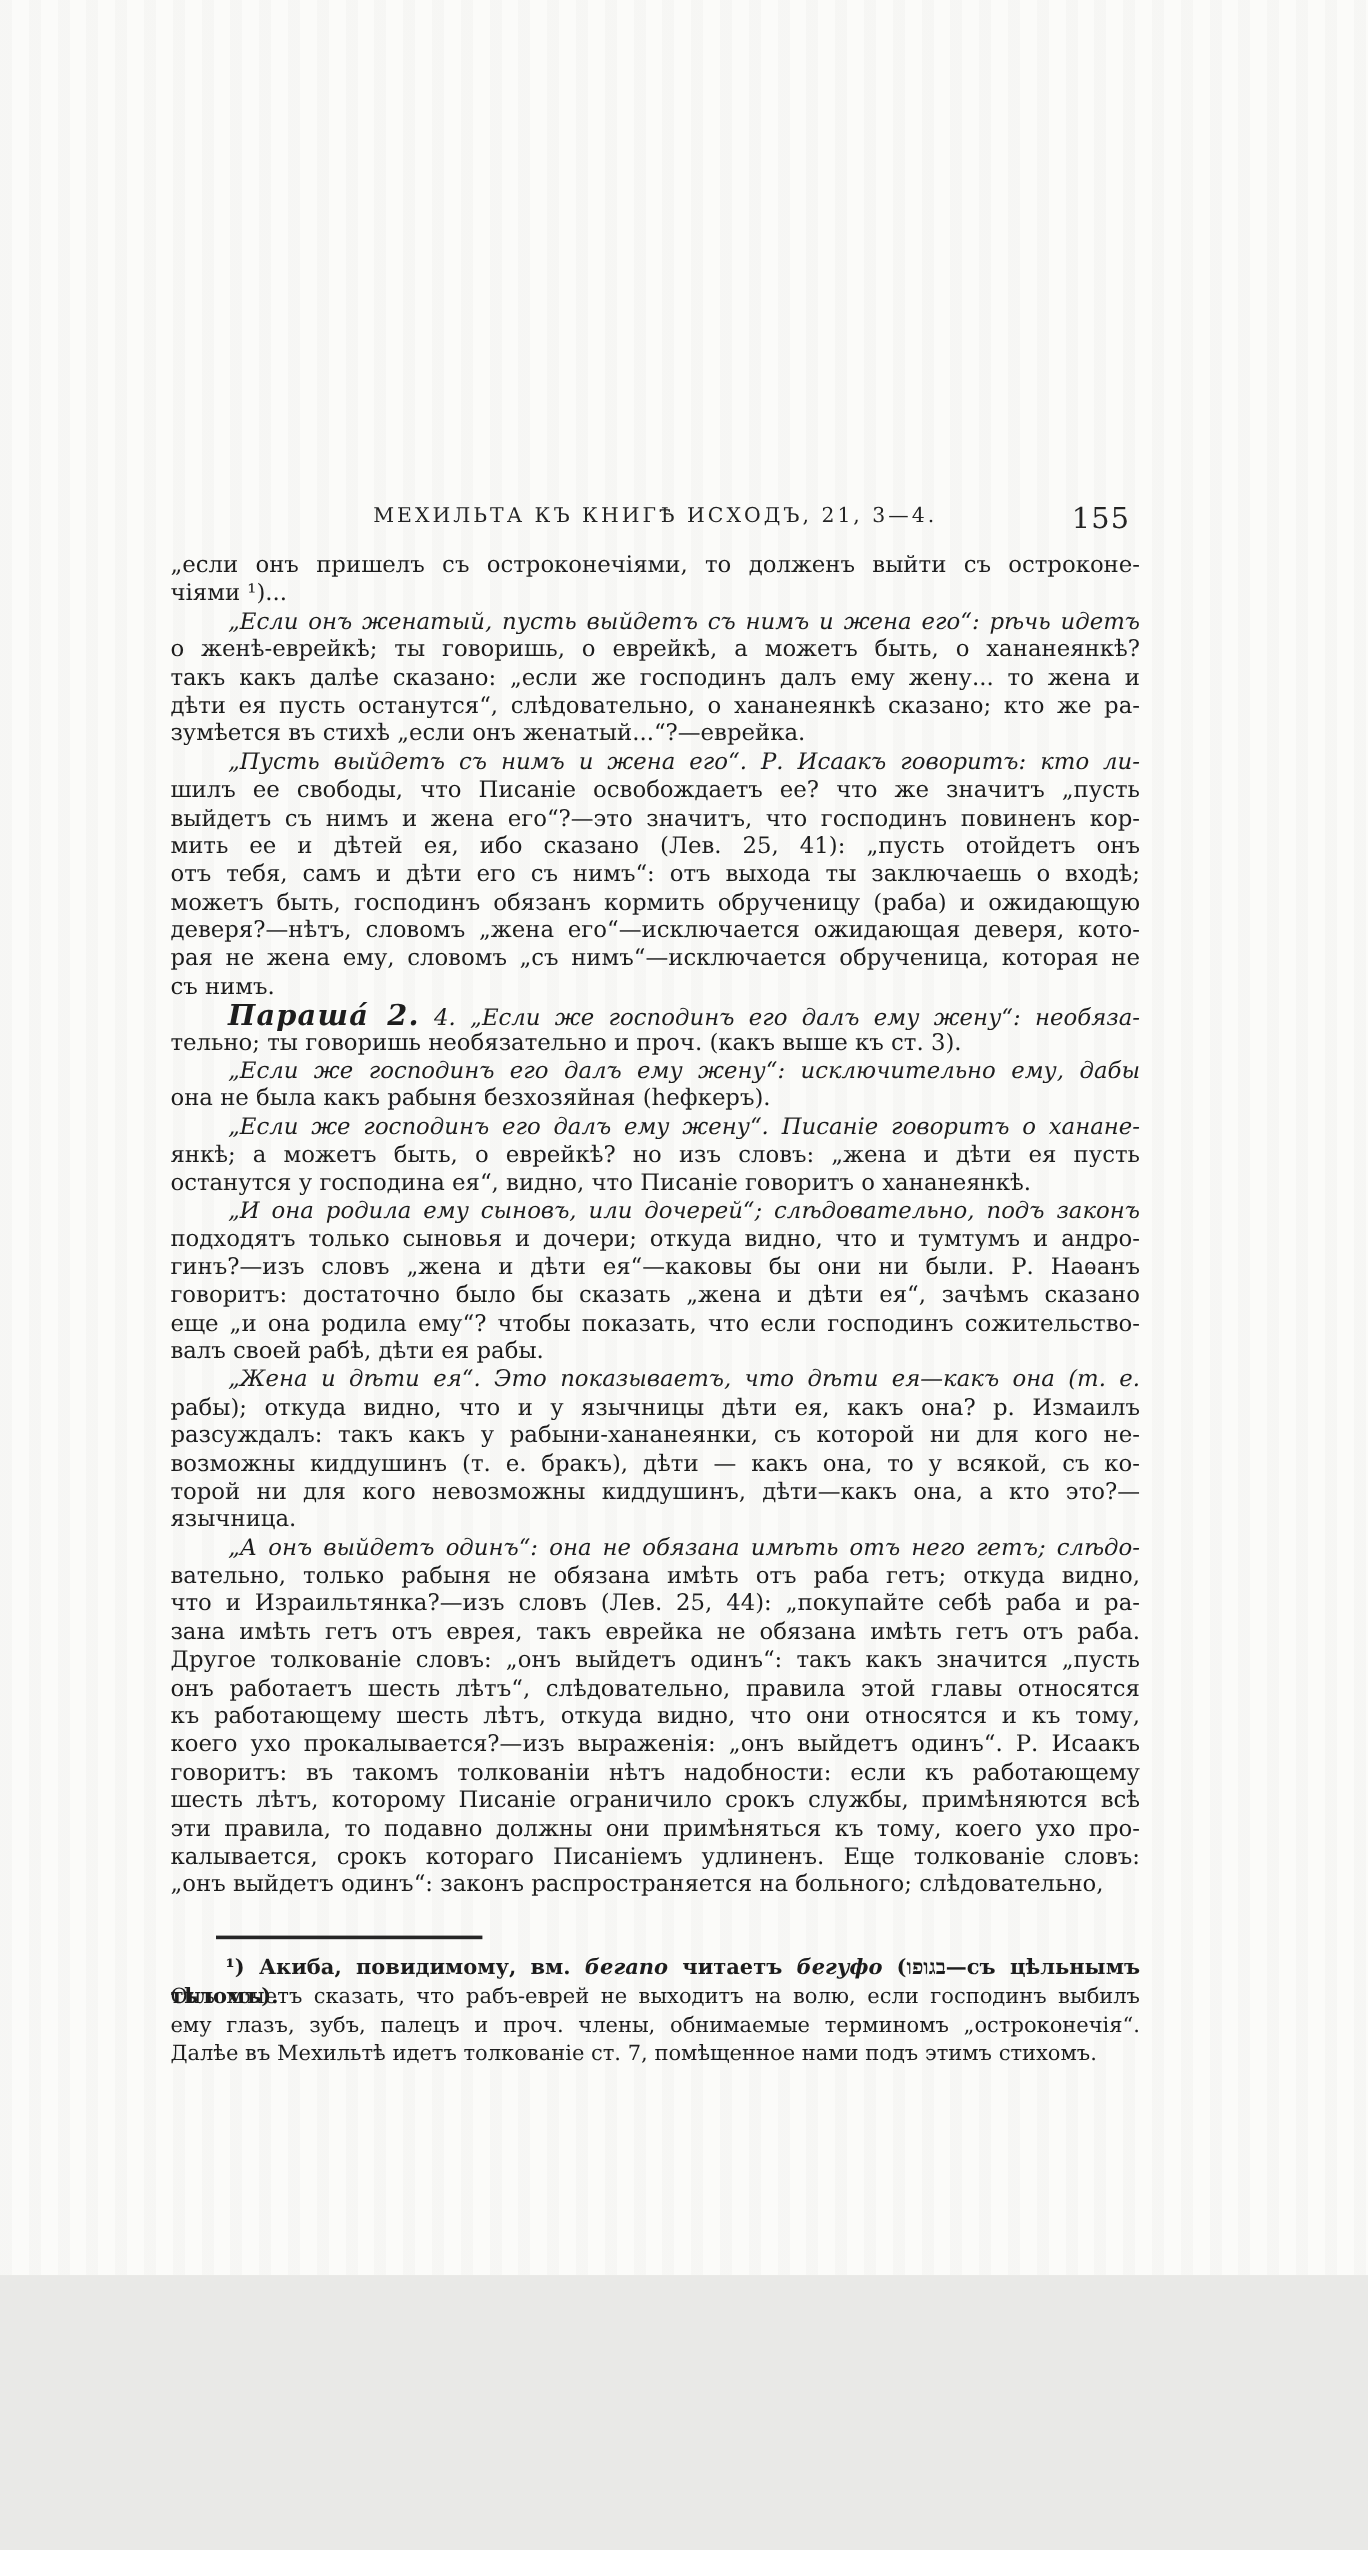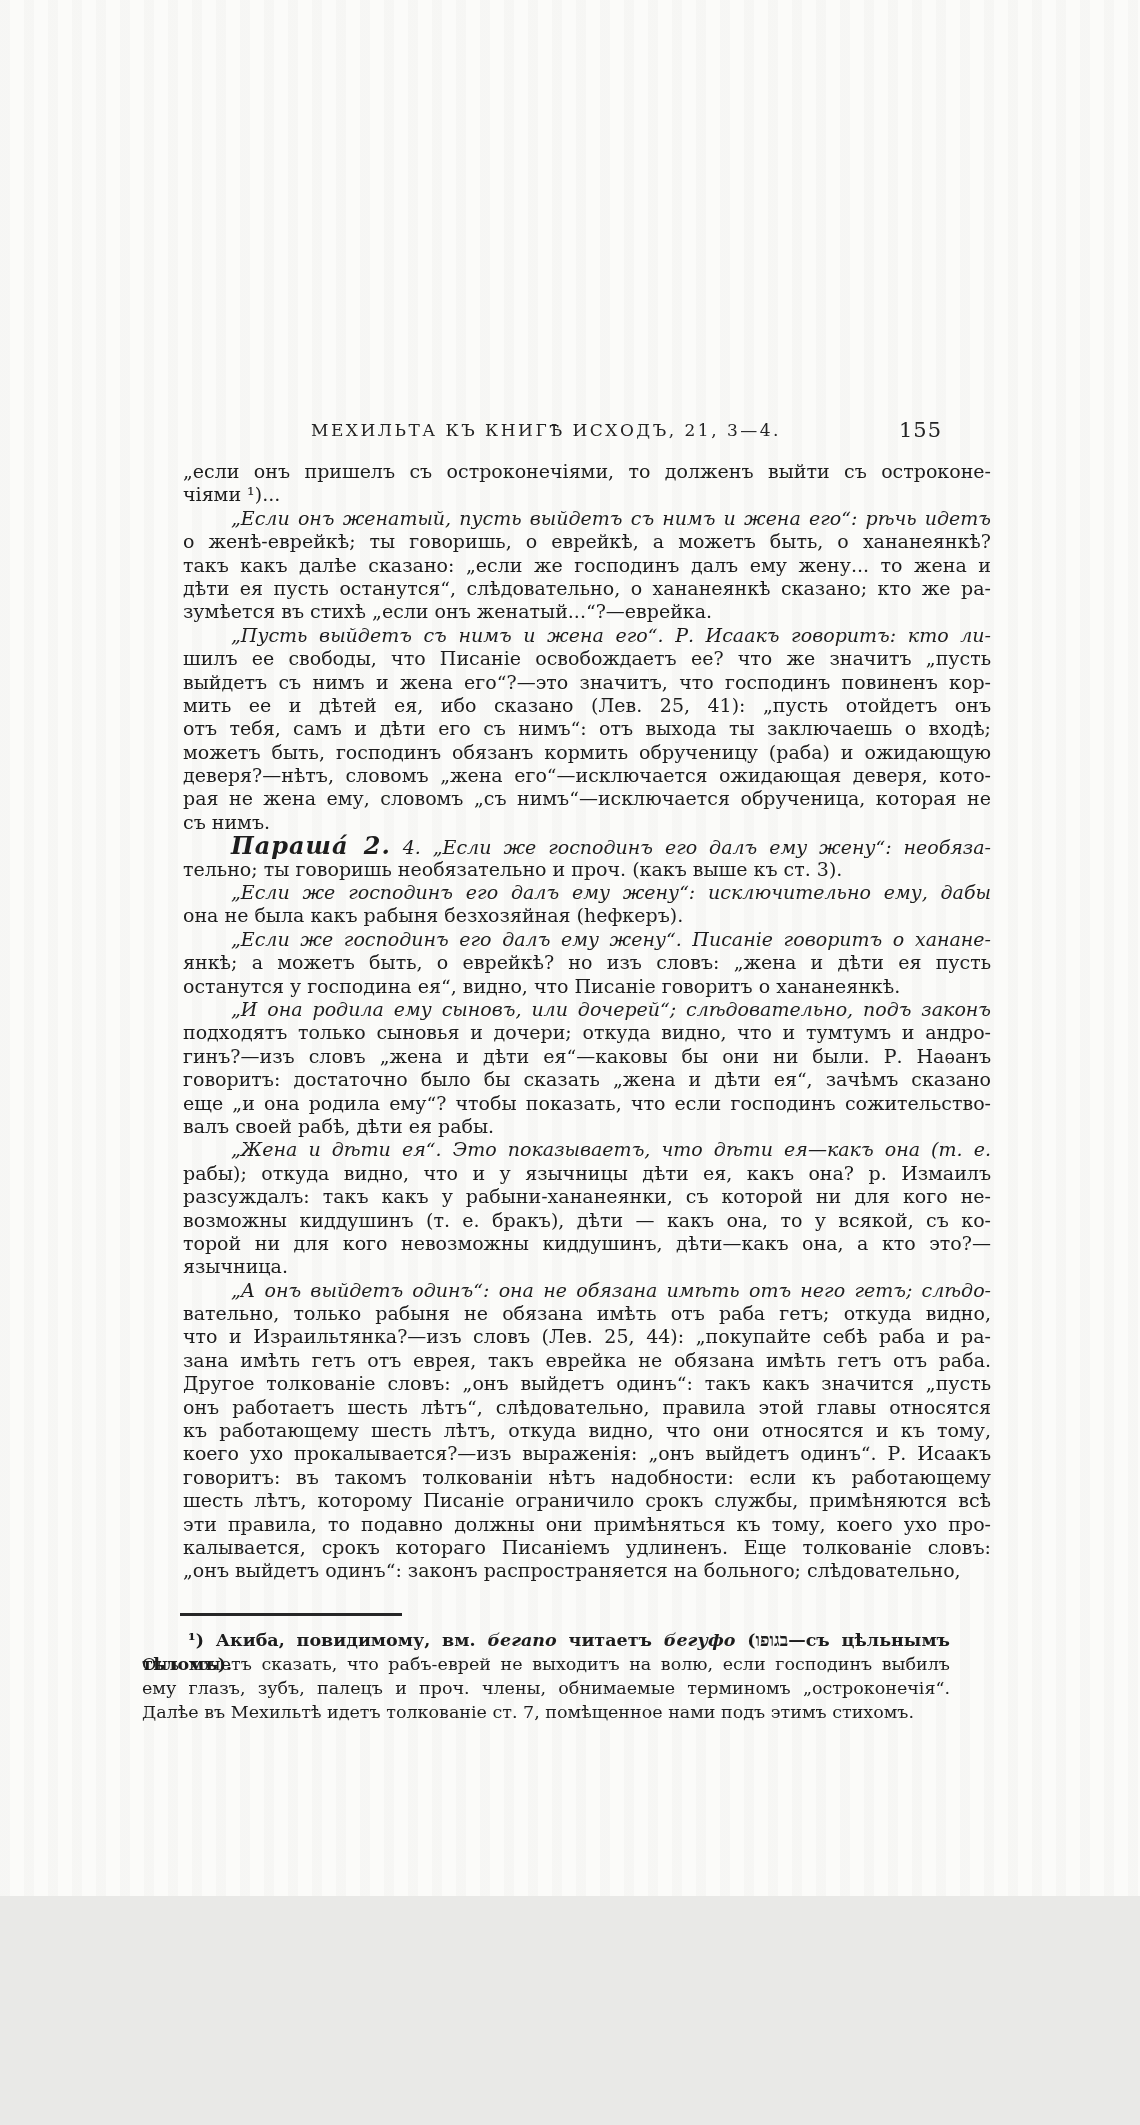--- a/index.html
+++ b/index.html
@@ -21,24 +21,24 @@
   .pagehead{top:420px;height:30px;}
   .pagehead .title{
     text-align:center;
     font-size:17px;
     letter-spacing:2.5px;
     white-space:nowrap;
     color:#242424;
   }
   .pagehead .pageno{
     position:absolute;right:8px;top:-2px;
-    font-size:21px;letter-spacing:1px;color:#242424;
+    font-size:24px;letter-spacing:1px;color:#242424;
   }
   
-  .bodytext{top:460px;font-size:19px;margin-left:41px;}
+  .bodytext{top:460px;font-size:19px;}
   .bodytext .line{
     height:23.4px;line-height:23.4px;
     text-align:justify;text-align-last:justify;
     white-space:normal;
   }
   .bodytext .line.last{text-align-last:left;}
   .bodytext .line.indent{text-indent:48px;font-style:italic;}
   .bold-lead{
     font-weight:bold;font-size:24px;letter-spacing:1px;
   }

